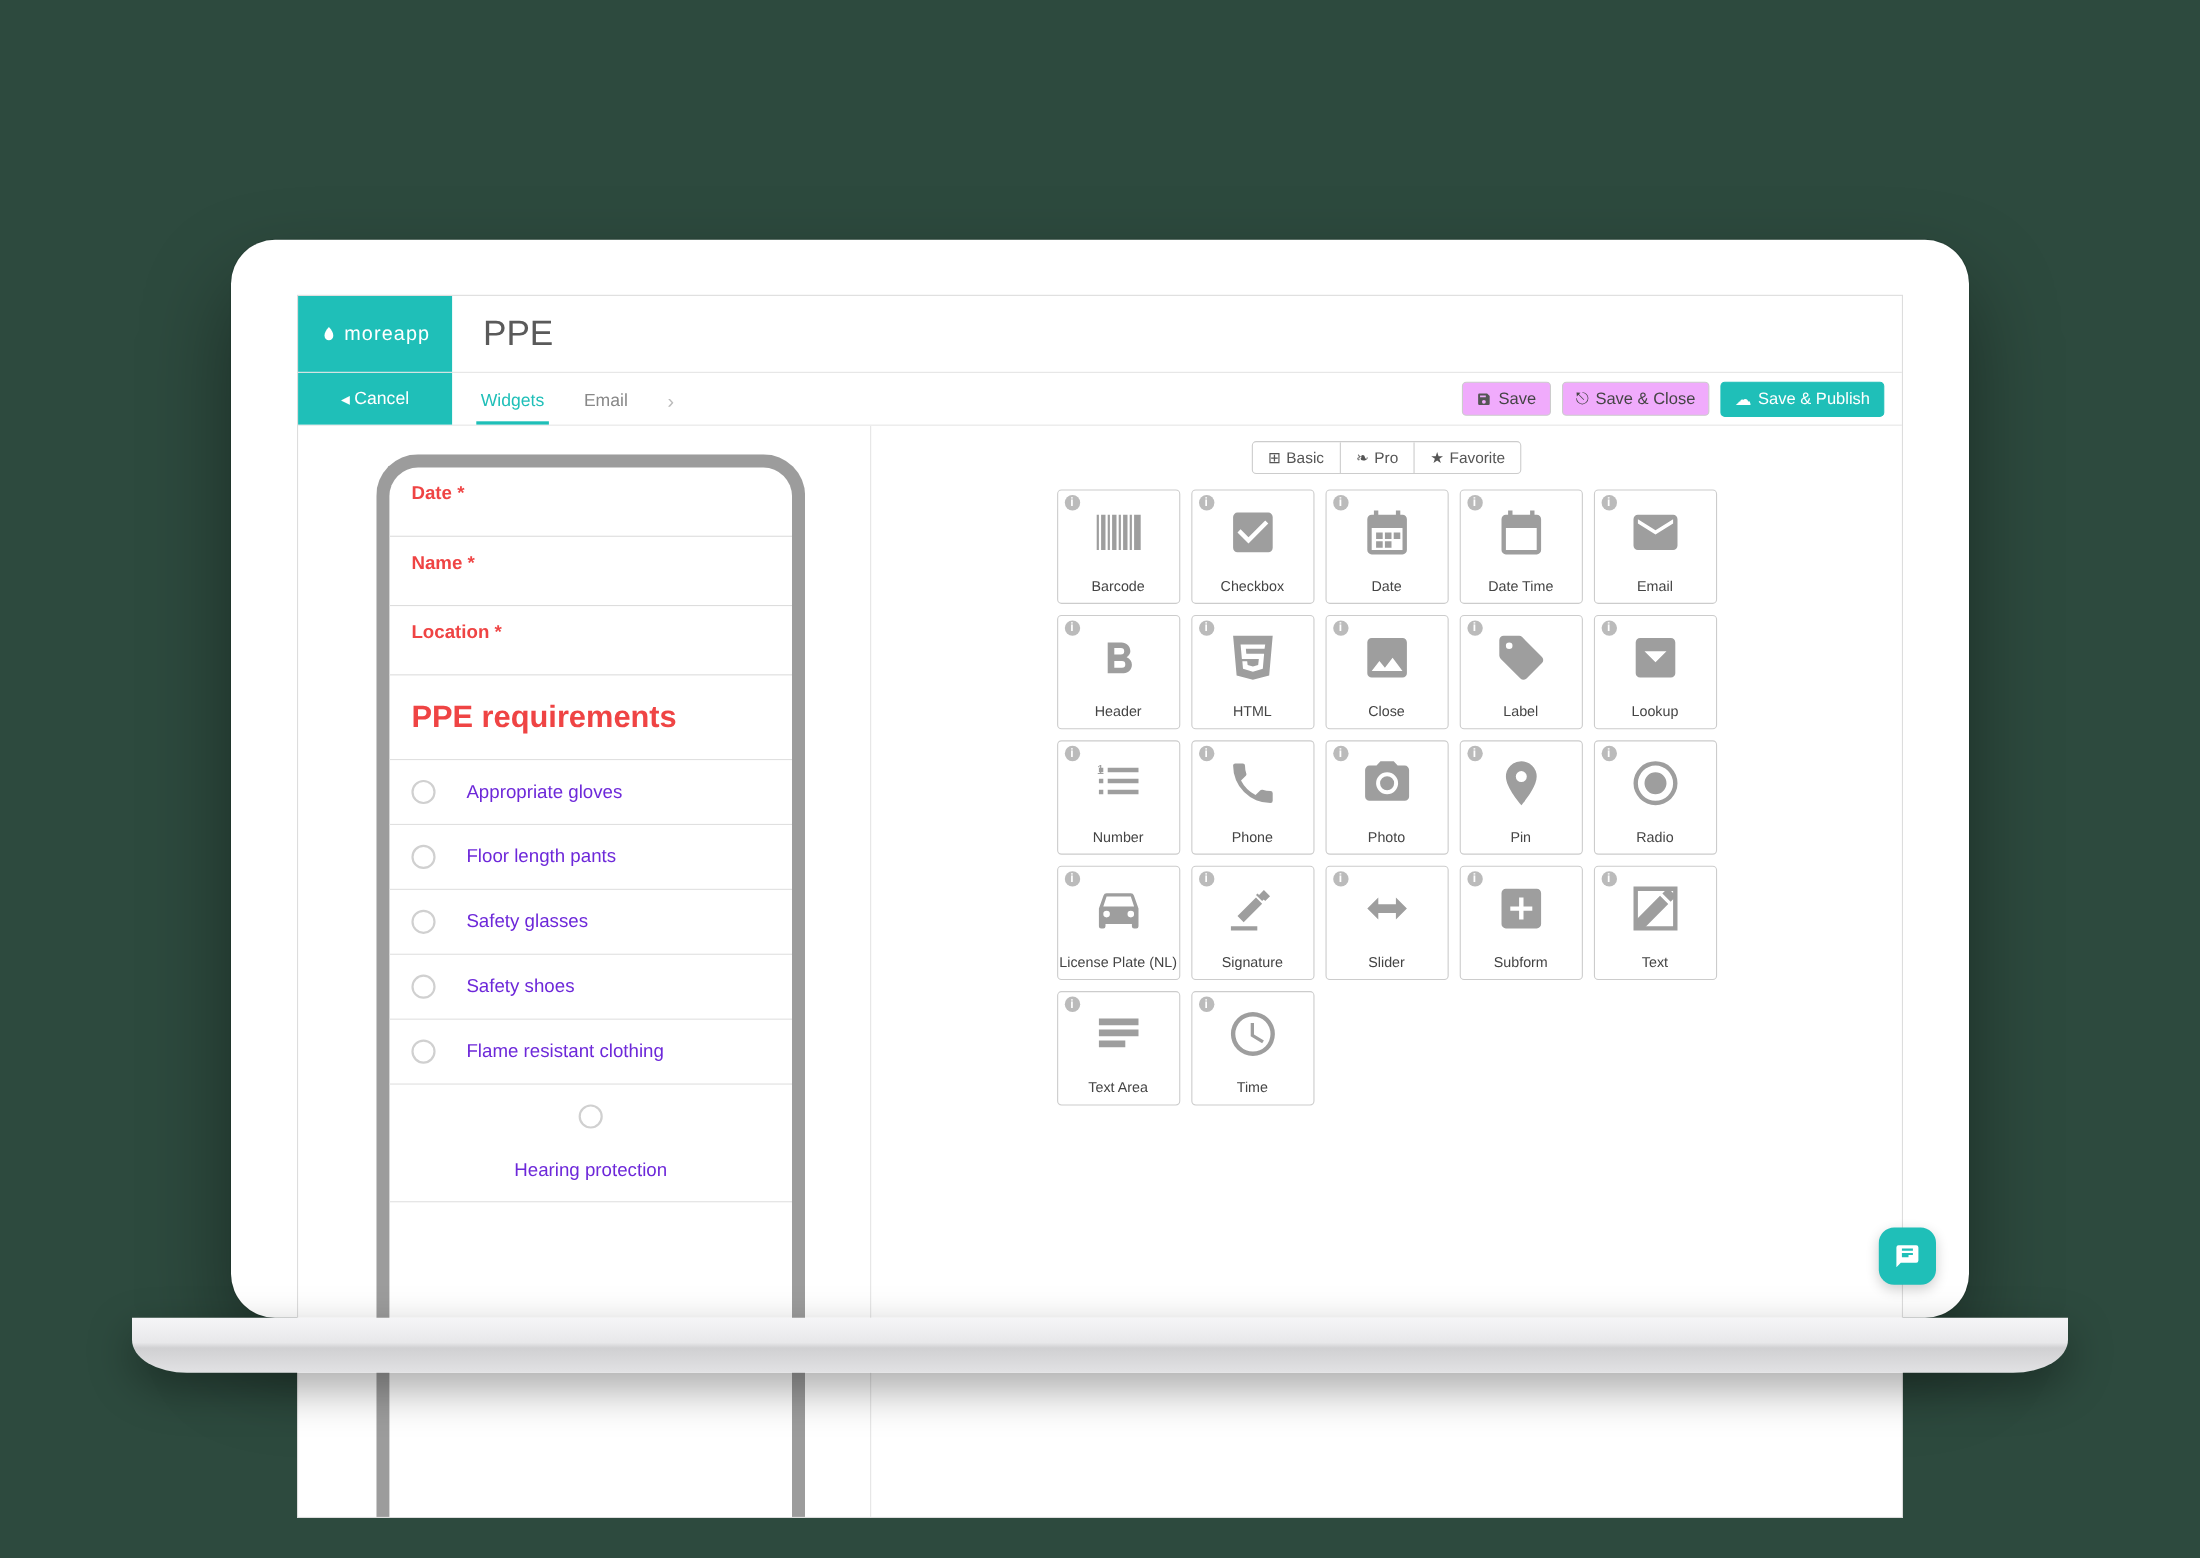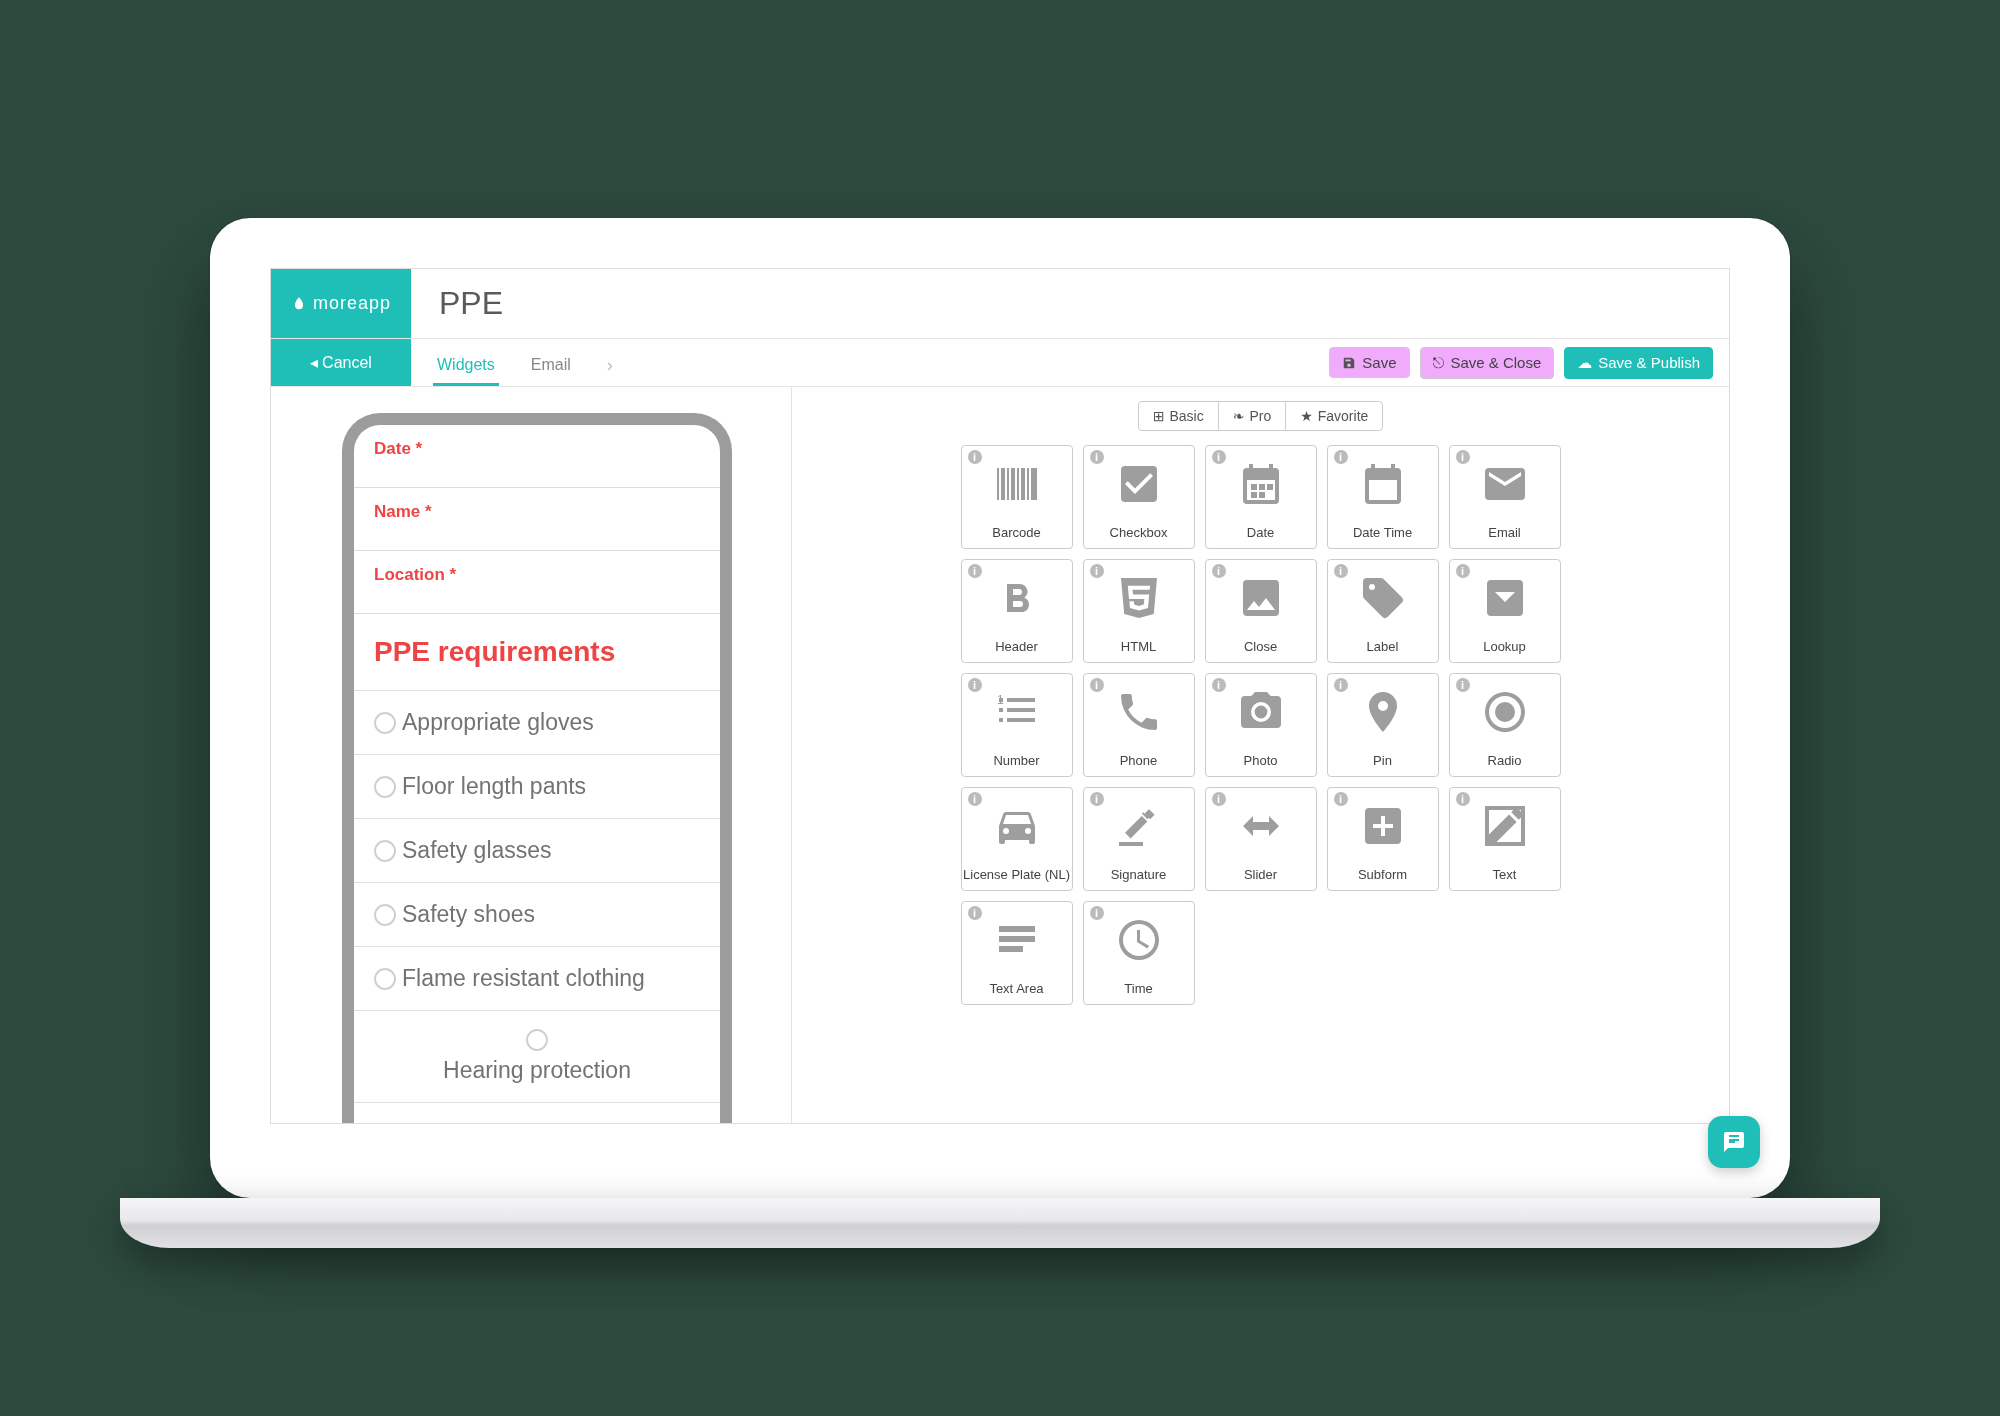--- a/index.html
+++ b/index.html
@@ -24,21 +24,21 @@
   .laptop::after {
     content: "";
     position: absolute;
     bottom: -50px; left: -90px; right: -90px;
     height: 50px;
     background: linear-gradient(#f5f5f7, #e8e8ea 45%, #d0d0d2 55%, #e2e2e4);
     border-radius: 0 0 50px 50px / 0 0 30px 30px;
     box-shadow: 0 15px 40px rgba(0,0,0,0.35);
   }
   .screen {
-    width: 100%; height: 856px;
+    width: 100%; height: 1112px;
     background: #fff;
     border: 1px solid #ddd;
     overflow: hidden;
     display: flex; flex-direction: column;
     font-size: 17px;
   }
   .topbar { display: flex; height: 70px; border-bottom: 1px solid #e5e5e5; }
   .logo-block {
     width: 140px; background: #1fbfb8; color: #fff;
     display: flex; align-items: center; justify-content: center;
@@ -72,21 +72,21 @@
   .phone {
     width: 390px; background:#fff;
     border: 12px solid #9c9c9c; border-bottom: none;
     border-radius: 38px 38px 0 0;
     overflow:hidden;
   }
   .field { border-bottom:1px solid #ddd; padding:14px 20px 28px; font-size:17px; color:#ef4444; font-weight:600; }
   .section-title { font-size:28px; font-weight:700; padding:22px 20px; color:#ef4444; }
   .check-item {
     border-top:1px solid #e0e0e0; padding:18px 20px;
-    display:flex; align-items:center; gap:6px; font-size:23px; color:#737373;
+    display:flex; align-items:center; gap:28px; font-size:17px; color:#6d28d9;
   }
   .check-item:last-child { border-bottom:1px solid #e0e0e0;flex-direction:column; }
   .checkcircle {
     width:22px; height:22px; border:2px solid #d0d0d0; border-radius:50%;
   }
   .palette-col {
     flex:1; border-left:1px solid #e5e5e5;
     display:flex; flex-direction:column; align-items:center;
     padding: 14px 20px;
   }

